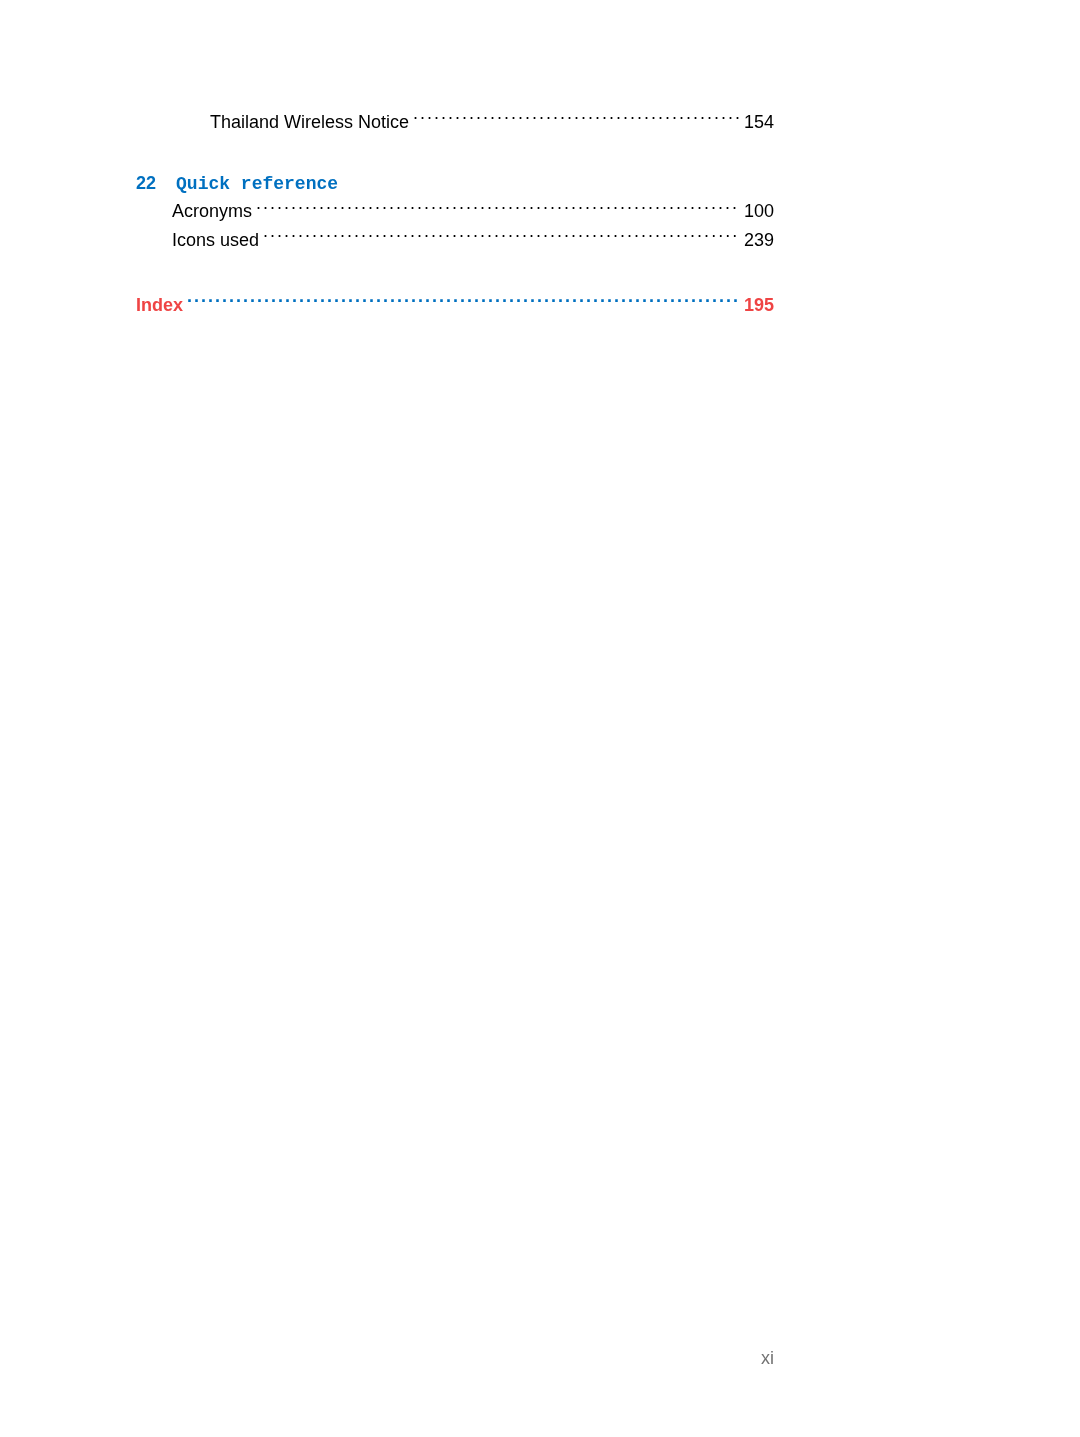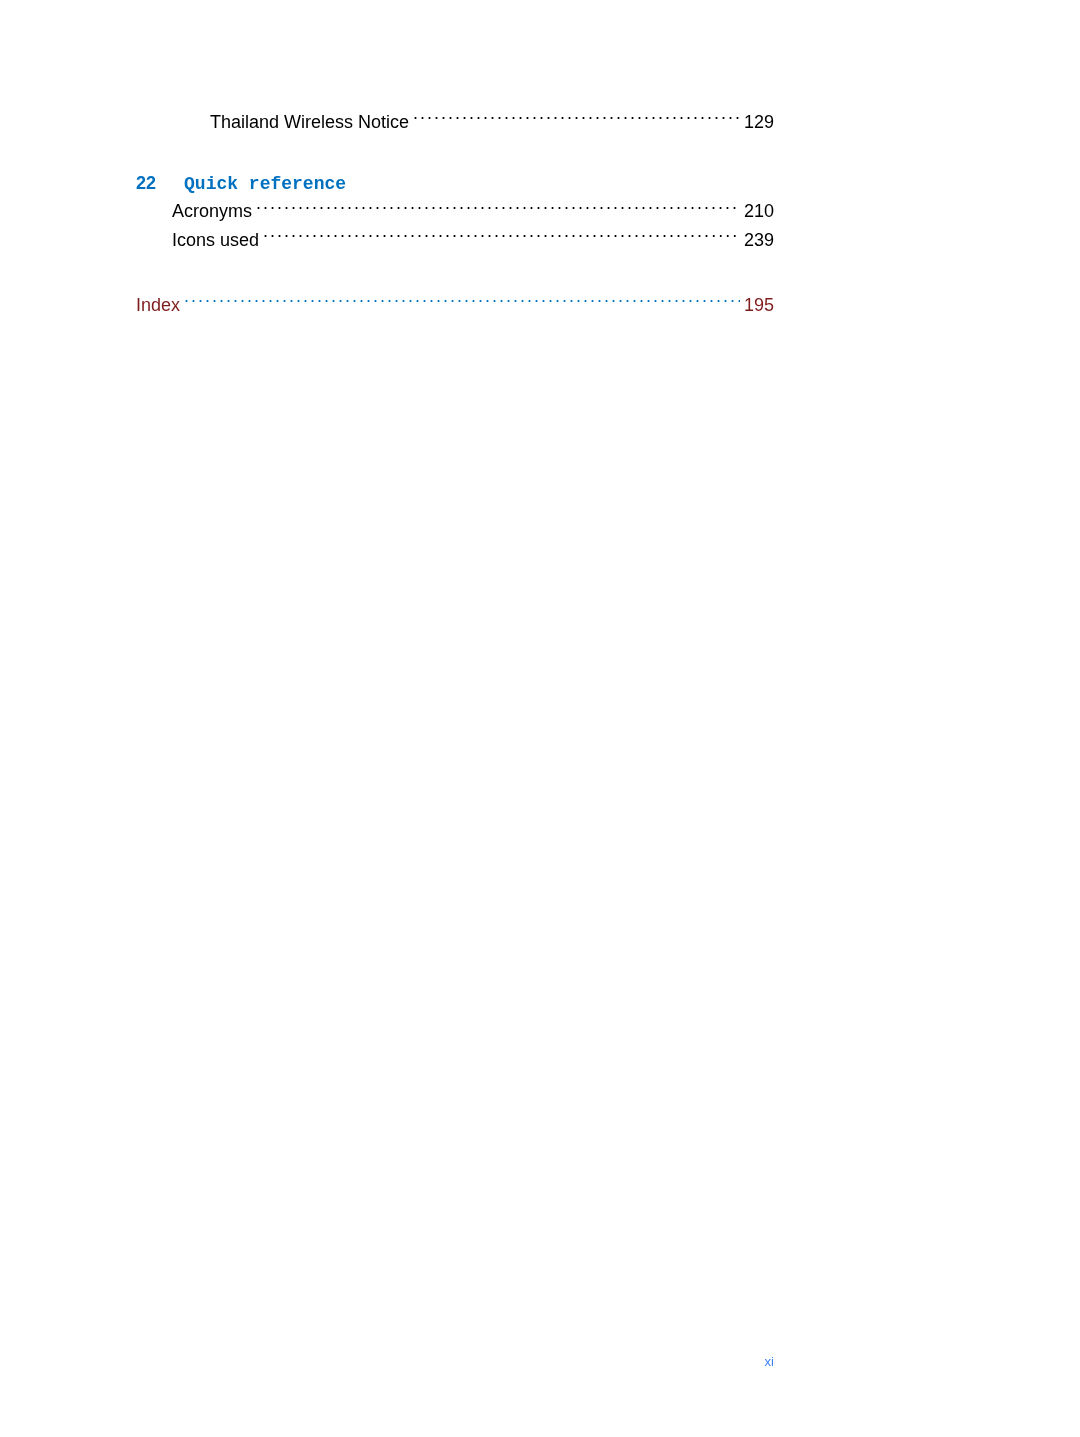--- a/index.html
+++ b/index.html
@@ -49,65 +49,65 @@
   }
   .toc-page {
     flex: 0 0 auto;
   }
   .indent-1 { padding-left: 74px; text-align: center; }
   .indent-2 { padding-left: 112px; }
   .section-gap { height: 36px; }
   .section-head {
     display: flex;
     align-items: baseline;
-    gap: 28px;
+    gap: 20px;
     padding-left: 38px;
     color: #0070c0;
     font-weight: bold;
     margin-bottom: 4px;
   }
   .section-num { flex: 0 0 auto; }
   .section-title { flex: 0 0 auto; font-family: Liberation Mono, monospace; }
   .index-row {
-    color: #7f1d1d;
-    font-weight: normal;
+    color: #ef4444;
+    font-weight: bold;
     padding-left: 38px;
     margin-top: 36px;
   }
   .index-row .toc-dots::after { color: #0070c0; }
   .page-footer {
     position: absolute;
     bottom: 68px;
     right: 98px;
-    font-size: 13px;
-    color: #3b82f6;
+    font-size: 18px;
+    color: #737373;
   }
 </style>
 </head>
 <body>
 
 <div class="page">
 
   <div class="toc-row indent-2">
     <span class="toc-label">Thailand Wireless Notice</span>
     <span class="toc-dots"></span>
-    <span class="toc-page">129</span>
+    <span class="toc-page">154</span>
   </div>
 
   <div class="section-gap"></div>
 
   <div class="section-head">
     <span class="section-num">22</span>
     <span class="section-title">Quick reference</span>
   </div>
 
   <div class="toc-row indent-1">
     <span class="toc-label">Acronyms</span>
     <span class="toc-dots"></span>
-    <span class="toc-page">210</span>
+    <span class="toc-page">100</span>
   </div>
 
   <div class="toc-row indent-1">
     <span class="toc-label">Icons used</span>
     <span class="toc-dots"></span>
     <span class="toc-page">239</span>
   </div>
 
   <div class="toc-row index-row">
     <span class="toc-label">Index</span>

